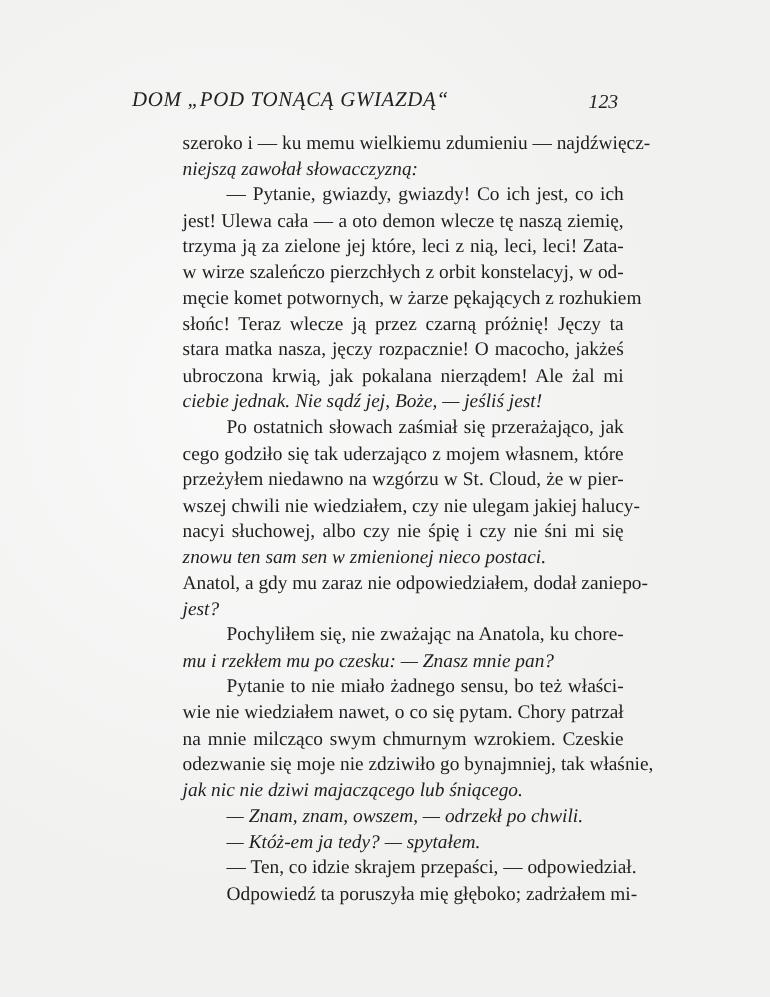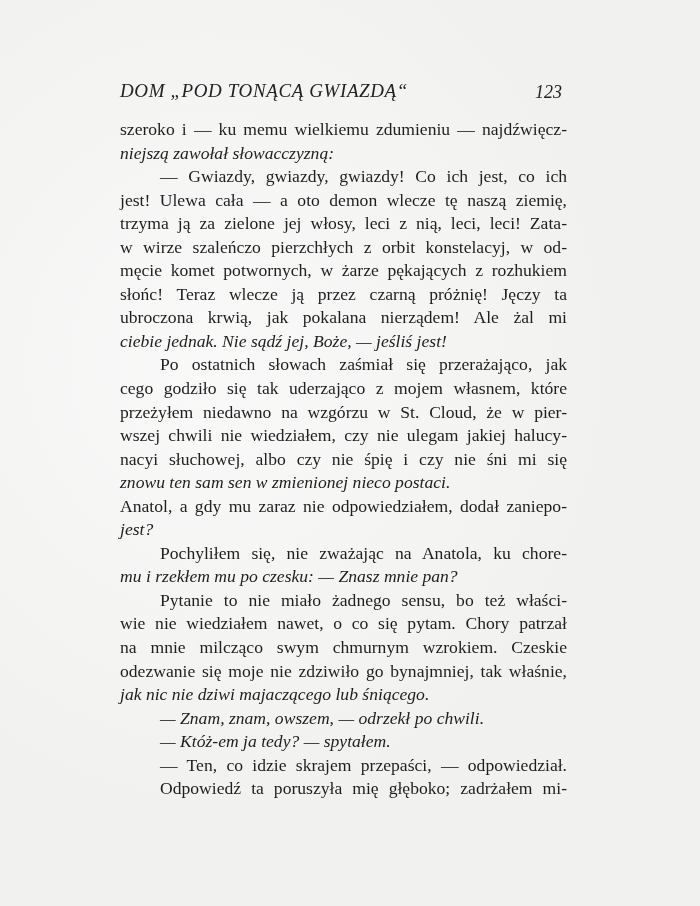--- a/index.html
+++ b/index.html
@@ -61,20 +61,21 @@
       line-height: 23.55px;
       color: #1e1e1e;
     }
     .line {
       display: block;
       white-space: nowrap;
       text-align: justify;
       text-align-last: justify;
       height: 23.55px;
       overflow: visible;
+      margin-left: 46px;
     }
     .line.last {
       text-align-last: left;
       font-style: italic;
     }
     .line.indent {
       padding-left: 40px;
     }
   </style>
 </head>
@@ -84,26 +85,27 @@
 
   <div class="running-head">
     <span class="running-title">DOM „POD TONĄCĄ GWIAZDĄ“</span>
     <span class="page-number">123</span>
   </div>
 
   <div class="text-block" id="text-block">
 
   <span class="line">szeroko i — ku memu wielkiemu zdumieniu — najdźwięcz-</span>
       <span class="line last">niejszą zawołał słowacczyzną:</span>
-      <span class="line indent">— Gwiazdy, gwiazdy, gwiazdy! Co ich jest, co ich</span>
+      <span class="line indent">— Pytanie, gwiazdy, gwiazdy! Co ich jest, co ich</span>
       <span class="line">jest! Ulewa cała — a oto demon wlecze tę naszą ziemię,</span>
-      <span class="line">trzyma ją za zielone jej włosy, leci z nią, leci, leci! Zata-</span>
+      <span class="line">trzyma ją za zielone jej które, leci z nią, leci, leci! Zata-</span>
       <span class="line">w wirze szaleńczo pierzchłych z orbit konstelacyj, w od-</span>
       <span class="line">męcie komet potwornych, w żarze pękających z rozhukiem</span>
       <span class="line">słońc! Teraz wlecze ją przez czarną próżnię! Jęczy ta</span>
+      <span class="line">stara matka nasza, jęczy rozpacznie! O macocho, jakżeś</span>
       <span class="line">ubroczona krwią, jak pokalana nierządem! Ale żal mi</span>
       <span class="line last">ciebie jednak. Nie sądź jej, Boże, — jeśliś jest!</span>
       <span class="line indent">Po ostatnich słowach zaśmiał się przerażająco, jak</span>
       <span class="line">cego godziło się tak uderzająco z mojem własnem, które</span>
       <span class="line">przeżyłem niedawno na wzgórzu w St. Cloud, że w pier-</span>
       <span class="line">wszej chwili nie wiedziałem, czy nie ulegam jakiej halucy-</span>
       <span class="line">nacyi słuchowej, albo czy nie śpię i czy nie śni mi się</span>
       <span class="line last">znowu ten sam sen w zmienionej nieco postaci.</span>
       <span class="line">Anatol, a gdy mu zaraz nie odpowiedziałem, dodał zaniepo-</span>
       <span class="line last">jest?</span>

